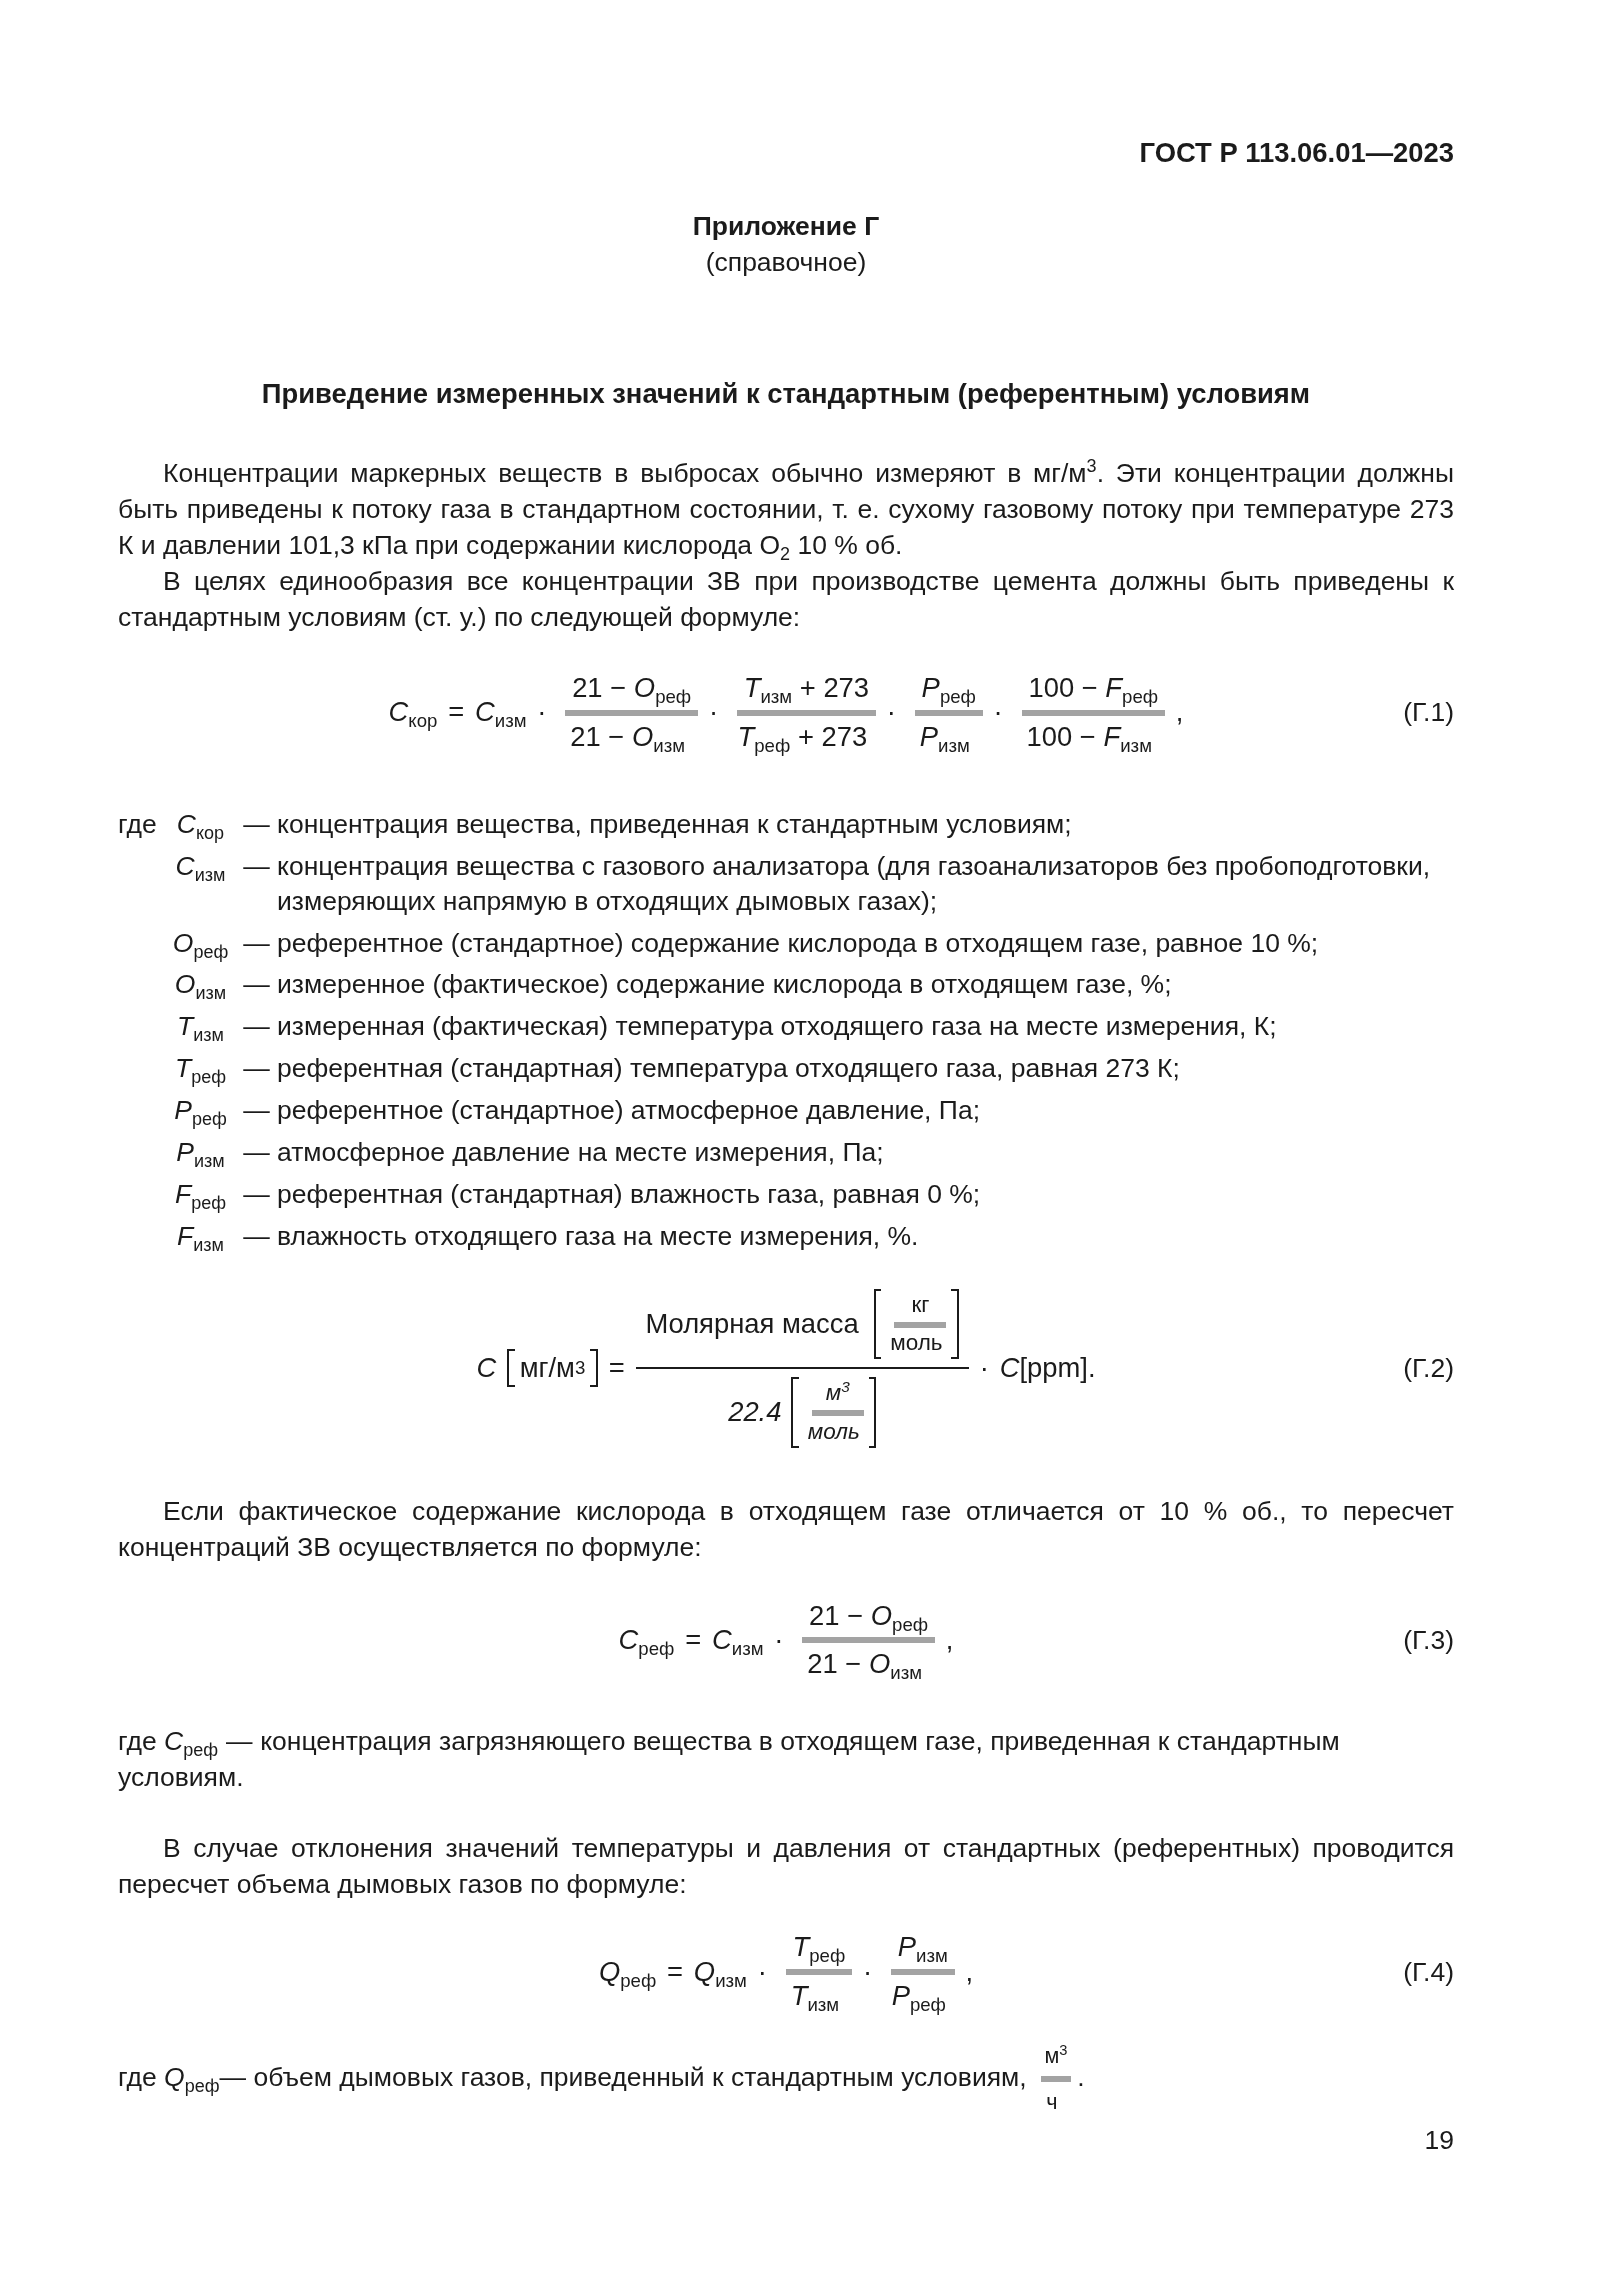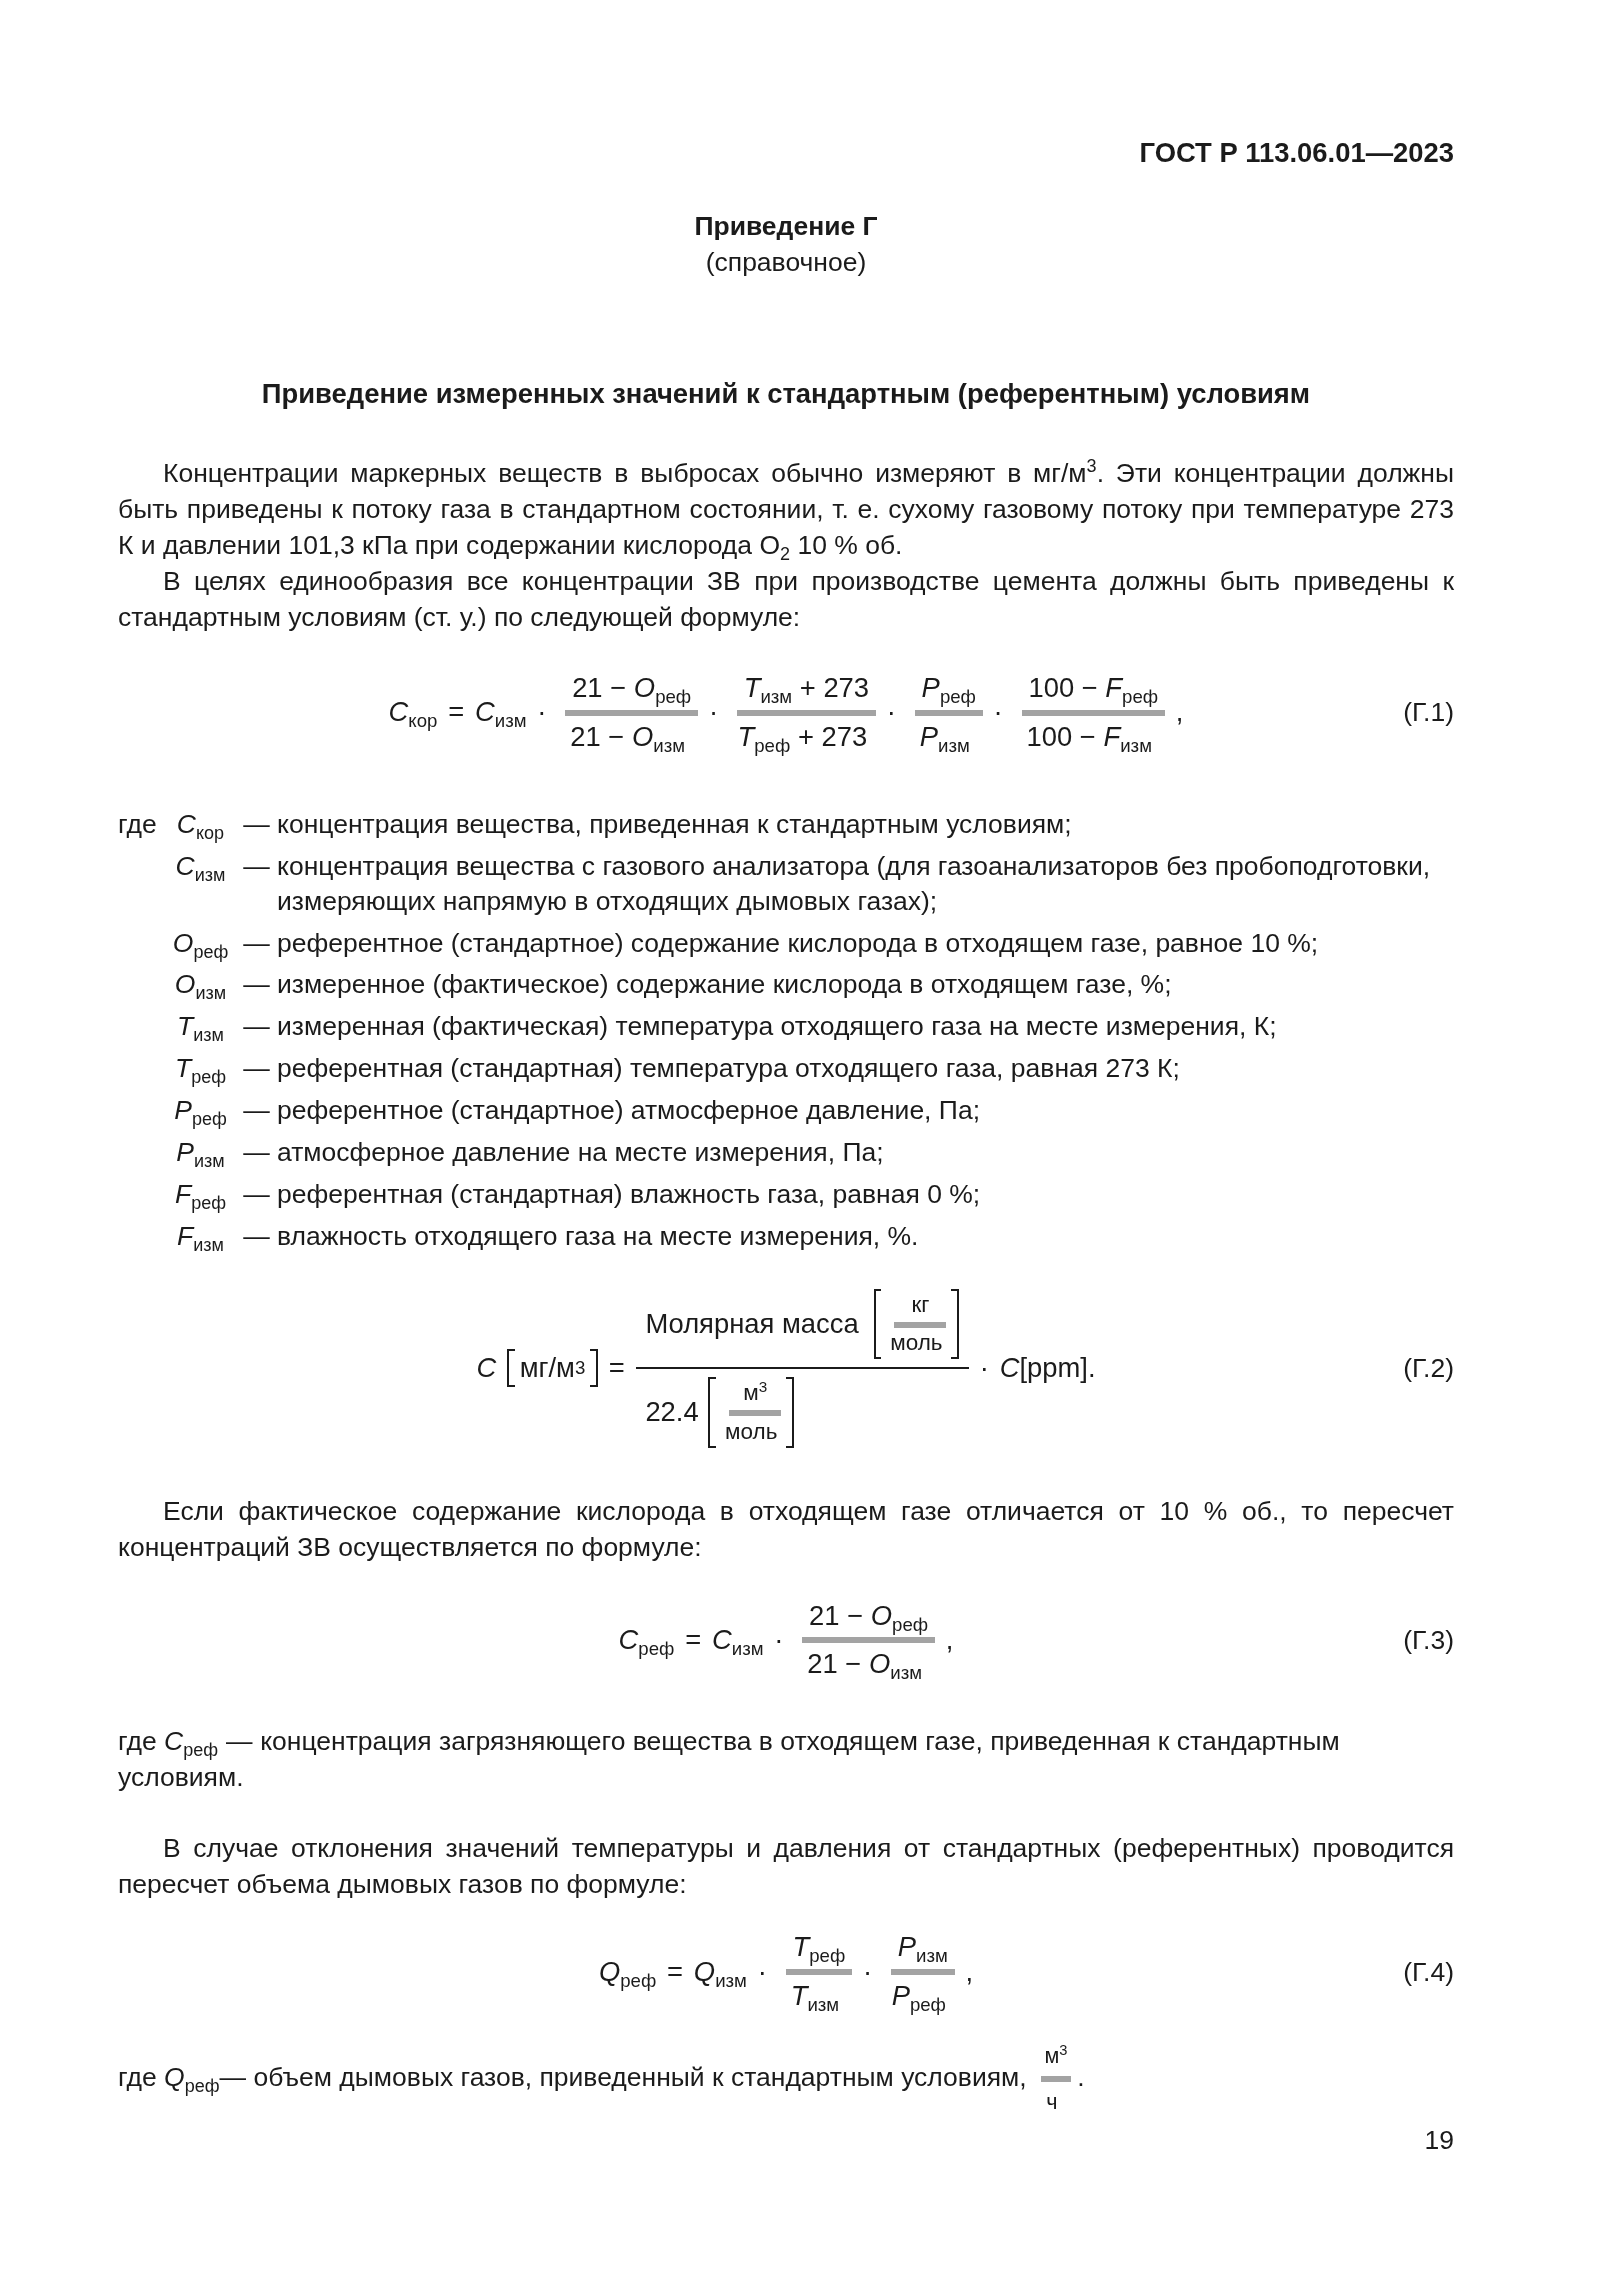--- a/index.html
+++ b/index.html
@@ -42,21 +42,21 @@
   .frac { display: inline-flex; flex-direction: column; align-items: stretch; text-align: center; vertical-align: middle; }
   .frac > .num { border-bottom: 6px solid #a3a3a3; padding: 0 6.9px 5.9px; white-space: nowrap; margin-left: 8px; }
   .frac > .den { padding: 4.9px 6.9px 0; white-space: nowrap; }
 
   .unitfrac { font-size: 22.5px; }
   .unitfrac > .num { padding: 0 3.9px 3.9px; }
   .unitfrac > .den { padding: 2.9px 3.9px 0; }
 
   .bigfrac { display: inline-flex; flex-direction: column; align-items: stretch; text-align: center; }
   .bigfrac > .bnum { display: flex; justify-content: center; align-items: center; gap: 15px; border-bottom: 2px solid #1b1b1b; padding: 2px 9.8px 7.8px; }
-  .bigfrac > .bden { display: flex; align-items: center; gap: 9.8px; padding: 7.8px 9.8px 2px; }
+  .bigfrac > .bden { display: flex; justify-content: center; align-items: center; gap: 9.8px; padding: 7.8px 9.8px 2px; font-style: italic; }
 
   .brk { display: inline-flex; align-items: stretch; }
   .brk-l { width: 7.8px; border: 2px solid #1b1b1b; border-right: 0; }
   .brk-r { width: 7.8px; border: 2px solid #1b1b1b; border-left: 0; }
   .brk-c { padding: 2.9px 4.9px; display: inline-flex; align-items: center; white-space: nowrap; }
 
   
   .defs { margin-top: 54px; display: grid; grid-template-columns: 47px 71px 41px 1fr; row-gap: 6.9px; font-size: 26.5px; line-height: 35px; }
   .dsym { text-align: center; white-space: nowrap; }
   .ddash { text-align: center; }
@@ -75,21 +75,21 @@
 </head>
 <body>
 
 <div class="page">
 
   <div class="hdr">
     <span>ГОСТ Р 113.06.01—2023</span>
   </div>
 
   <div class="appendix">
-    <div class="name">Приведение Г</div>
+    <div class="name">Приложение Г</div>
     <div>(справочное)</div>
   </div>
 
   <div class="title">Приведение измеренных значений к стандартным (референтным) условиям</div>
 
   <p class="para p1"><span>Концентрации маркерных веществ в выбросах обычно измеряют в мг/м</span><sup class="sp">3</sup><span>. Эти концентрации должны быть приведены к потоку газа в стандартном состоянии, т. е. сухому газовому потоку при температуре 273 К и давлении 101,3 кПа при содержании кислорода О</span><sub class="ss">2</sub><span> 10 % об.</span></p>
 
   <p class="para">В целях единообразия все концентрации ЗВ при производстве цемента должны быть приведены к стандартным условиям (ст. у.) по следующей формуле:</p>
 
   <div class="formula-row g1">

